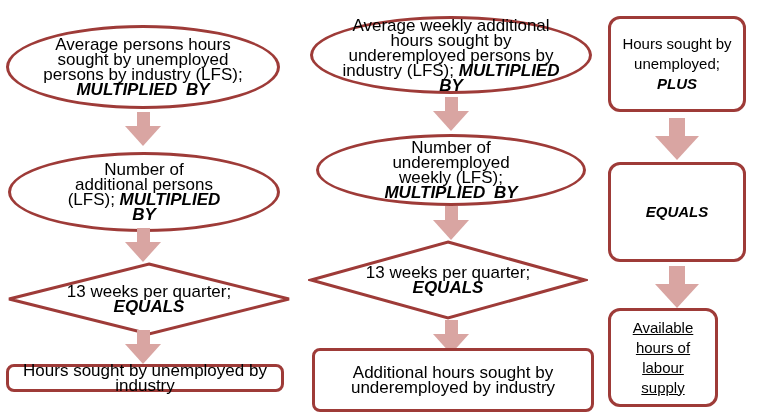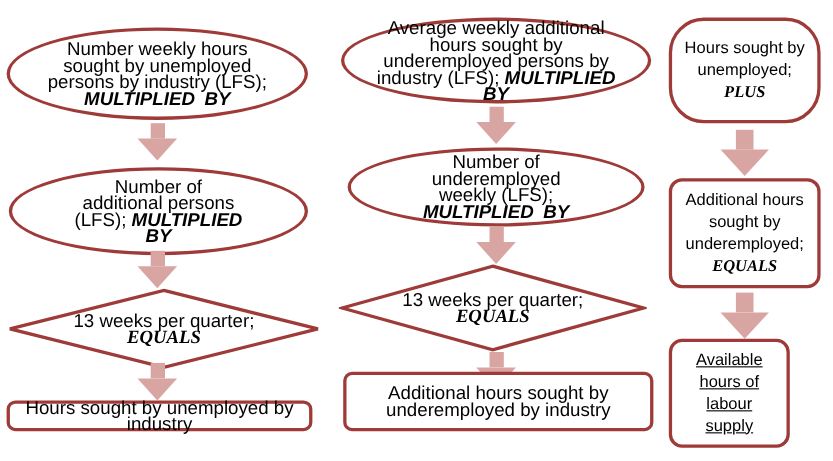--- a/index.html
+++ b/index.html
@@ -48,21 +48,21 @@
     left: 0; top: 0;
     width: 100%; height: 100%;
   }
   .diamond svg polygon {
     fill: var(--bg);
     stroke: var(--border);
     stroke-width: 3;
   }
   .node-text { position: relative; z-index: 2; }
   .em { font-weight: bold; font-style: italic; word-spacing: 4px; }
-  .em.block { display: block; font-family: Liberation Serif, serif; }
+  .em.block { display: block; }
   .arrow { position: absolute; display: flex; flex-direction: column; align-items: center; }
   .arrow .stem { background: var(--arrow); }
   .arrow .head { width: 0; height: 0; }
   .arrow-sm .stem { width: 13px; height: 14px; }
   .arrow-sm .head {
     border-left: 18px solid transparent;
     border-right: 18px solid transparent;
     border-top: 20px solid var(--arrow);
   }
   .arrow-lg .stem { width: 16px; height: 18px; }
@@ -79,35 +79,35 @@
   .c1-d1 { left: 6px;  top: 262px; width: 286px; height: 74px; }
   .c1-a3 { left: 125px; top: 330px; }
   .c1-r1 { left: 6px;  top: 364px; width: 278px; height: 28px; padding: 0 6px; }
   
   .c2-e1 { left: 310px; top: 16px;  width: 282px; height: 78px; padding: 0 28px; }
   .c2-a1 { left: 433px; top: 97px; }
   .c2-e2 { left: 316px; top: 134px; width: 270px; height: 72px; padding: 0 48px; }
   .c2-a2 { left: 433px; top: 206px; }
   .c2-d1 { left: 308px; top: 240px; width: 280px; height: 80px; }
   .c2-a3 { left: 433px; top: 320px; }
-  .c2-r1 { left: 312px; top: 338px; width: 282px; height: 54px; padding: 0 10px; }
+  .c2-r1 { left: 312px; top: 348px; width: 282px; height: 64px; padding: 0 10px; }
   
-  .c3-b1 { left: 608px; top: 16px;  width: 138px; height: 96px;  padding: 0 8px; border-radius: 32px; }
+  .c3-b1 { left: 608px; top: 16px;  width: 138px; height: 96px;  padding: 0 8px; }
   .c3-a1 { left: 655px; top: 118px; }
   .c3-b2 { left: 608px; top: 162px; width: 138px; height: 100px; padding: 0 8px; }
   .c3-a2 { left: 655px; top: 266px; }
   .c3-b3 { left: 608px; top: 308px; width: 110px; height: 99px;  padding: 0 8px; text-decoration: underline; }
 </style>
 </head>
 <body>
 
 <div class="canvas">
 
   <div class="node ellipse c1-e1">
-    <div class="node-text"><span>Number weekly hours sought by unemployed persons by industry (LFS); </span><span class="em">MULTIPLIED BY</span></div>
+    <div class="node-text"><span>Average persons hours sought by unemployed persons by industry (LFS); </span><span class="em">MULTIPLIED BY</span></div>
   </div>
   <div class="arrow arrow-sm c1-a1">
       <div class="stem"></div>
       <div class="head"></div>
     </div>
 
   <div class="node ellipse c1-e2">
     <div class="node-text"><span>Number of additional persons (LFS); </span><span class="em">MULTIPLIED BY</span></div>
   </div>
   <div class="arrow arrow-sm c1-a2">
@@ -163,21 +163,21 @@
 
   <div class="node bigbox c3-b1">
     <div class="node-text"><span>Hours sought by unemployed;</span><span class="em block">PLUS</span></div>
   </div>
   <div class="arrow arrow-lg c3-a1">
       <div class="stem"></div>
       <div class="head"></div>
     </div>
 
   <div class="node bigbox c3-b2">
-    <div class="node-text"><span>Additional hours sought by underemployed;</span><span class="em block">EQUALS</span></div>
+    <div class="node-text"><span class="em block">EQUALS</span></div>
   </div>
   <div class="arrow arrow-lg c3-a2">
       <div class="stem"></div>
       <div class="head"></div>
     </div>
 
   <div class="node bigbox c3-b3">
     <div class="node-text"><span>Available hours of labour supply</span></div>
   </div>
 

